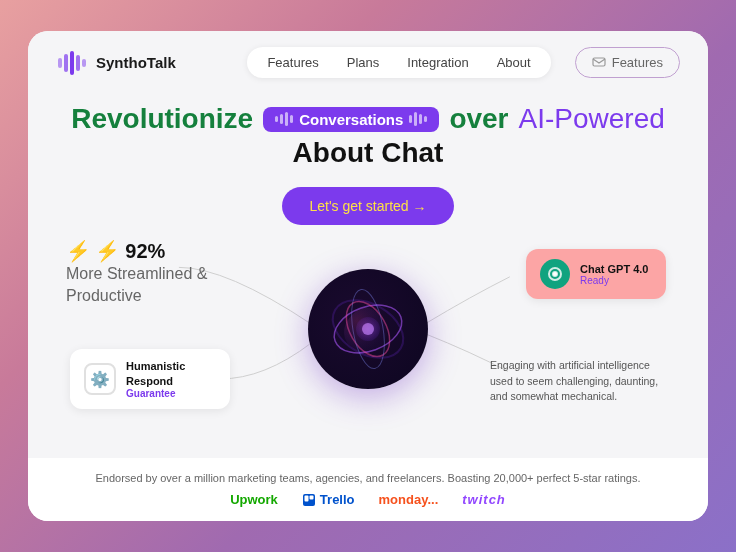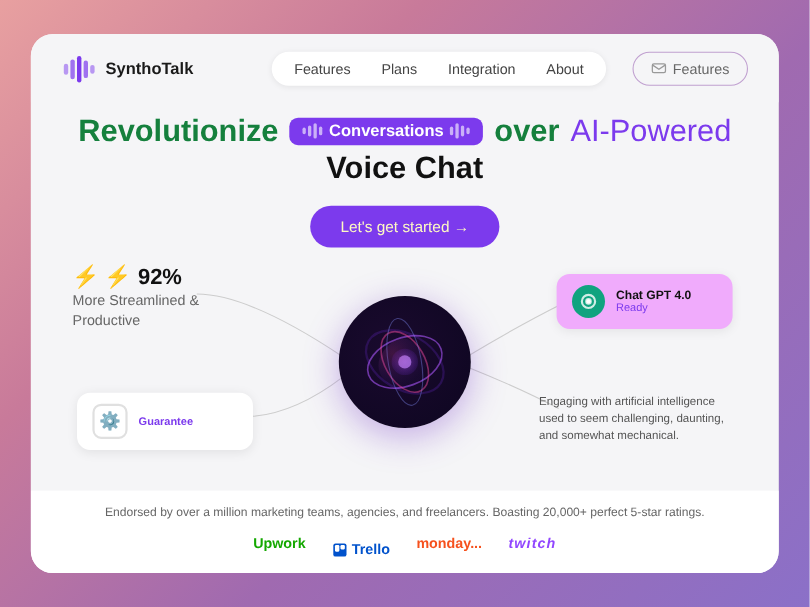--- a/index.html
+++ b/index.html
@@ -113,21 +113,21 @@
       color: #7c3aed;
     }
     .hero-subtitle {
       font-size: 28px;
       font-weight: 700;
       color: #111;
       margin-bottom: 18px;
     }
     .cta-btn {
       background: #7c3aed;
-      color: #fef9c3;
+      color: #fde047;
       border: none;
       border-radius: 25px;
       padding: 11px 27px;
       font-size: 14px;
       cursor: pointer;
       display: flex;
       align-items: center;
       gap: 8px;
       margin-bottom: 14px;
     }
@@ -150,21 +150,21 @@
     }
     .stat-percent {
       font-size: 20px;
       font-weight: 700;
       color: #111;
       display: flex;
       align-items: center;
       gap: 4px;
     }
     .stat-label {
-      font-size: 13px;
+      font-size: 16px;
       color: #666;
       line-height: 1.4;
     }
     
     .humanistic-card {
       position: absolute;
       left: 14px;
       bottom: 10px;
       background: white;
       border-radius: 12px;
@@ -208,28 +208,28 @@
       justify-content: center;
       position: relative;
       overflow: hidden;
       box-shadow: 0 8px 32px rgba(120, 60, 200, 0.4);
     }
     
     .chatgpt-card {
       position: absolute;
       right: 14px;
       top: 10px;
-      background: #f0abfc;
+      background: #fca5a5;
       border-radius: 12px;
       padding: 10px 14px;
       display: flex;
       align-items: center;
       gap: 10px;
       box-shadow: 0 2px 10px rgba(0,0,0,0.08);
-      width: 160px;
+      width: 140px;
     }
     .chatgpt-icon {
       width: 30px;
       height: 30px;
       background: #10a37f;
       border-radius: 50%;
       display: flex;
       align-items: center;
       justify-content: center;
       color: white;
@@ -273,21 +273,21 @@
       align-items: center;
       justify-content: center;
       gap: 24px;
     }
     .logo-brand {
       font-size: 13px;
       font-weight: 700;
       color: #333;
     }
     .logo-upwork { color: #14a800; }
-    .logo-trello { color: #0052cc; margin-top: 12px; }
+    .logo-trello { color: #0052cc; }
     .logo-monday { color: #f6511d; }
     .logo-twitch { color: #9146ff; }
 
     
     .connector-lines {
       position: absolute;
       top: 0; left: 0; right: 0; bottom: 0;
       pointer-events: none;
     }
 
@@ -349,21 +349,21 @@
         <div class="wave-bars">
           <div class="wave-bar" style="height:8px"></div>
           <div class="wave-bar" style="height:14px"></div>
           <div class="wave-bar" style="height:10px"></div>
           <div class="wave-bar" style="height:6px"></div>
         </div>
       </div>
       <span class="hero-title-plain">over</span>
       <span class="hero-title-ai">AI-Powered</span>
     </div>
-    <div class="hero-subtitle">Voice Chat</div>
+    <div class="hero-subtitle">About Chat</div>
     <button class="cta-btn">Let's get started →</button>
 
     <div class="middle-area">
 
       <svg class="connector-lines" viewBox="0 0 660 180" preserveAspectRatio="none">
 
         <path d="M130,30 Q180,30 270,90" stroke="#ccc" stroke-width="1" fill="none" stroke-dasharray="none"></path>
 
         <path d="M174,148 Q220,148 270,110" stroke="#ccc" stroke-width="1" fill="none"></path>
 
@@ -403,20 +403,21 @@
           <circle cx="45" cy="45" r="12" fill="url(#g1)" opacity="0.5"></circle>
           <circle cx="45" cy="45" r="6" fill="#c084fc" opacity="0.7"></circle>
 
           <path d="M30 30 Q45 15 60 35 Q70 50 55 65 Q40 75 25 60 Q15 45 30 30Z" fill="url(#g2)" opacity="0.3"></path>
         </svg>
       </div>
 
       <div class="humanistic-card">
         <div class="gear-icon-circle">⚙️</div>
         <div>
+          <div class="humanistic-title">Humanistic Respond</div>
           <div class="humanistic-sub">Guarantee</div>
         </div>
       </div>
 
       <div class="chatgpt-card">
         <div class="chatgpt-icon">
           <svg width="18" height="18" viewBox="0 0 18 18" fill="white">
             <path d="M9 2a7 7 0 100 14A7 7 0 009 2zm0 2a5 5 0 110 10A5 5 0 019 4zm0 2a3 3 0 100 6A3 3 0 009 6z" opacity="0.8"></path>
             <circle cx="9" cy="9" r="2" fill="white"></circle>
           </svg>

